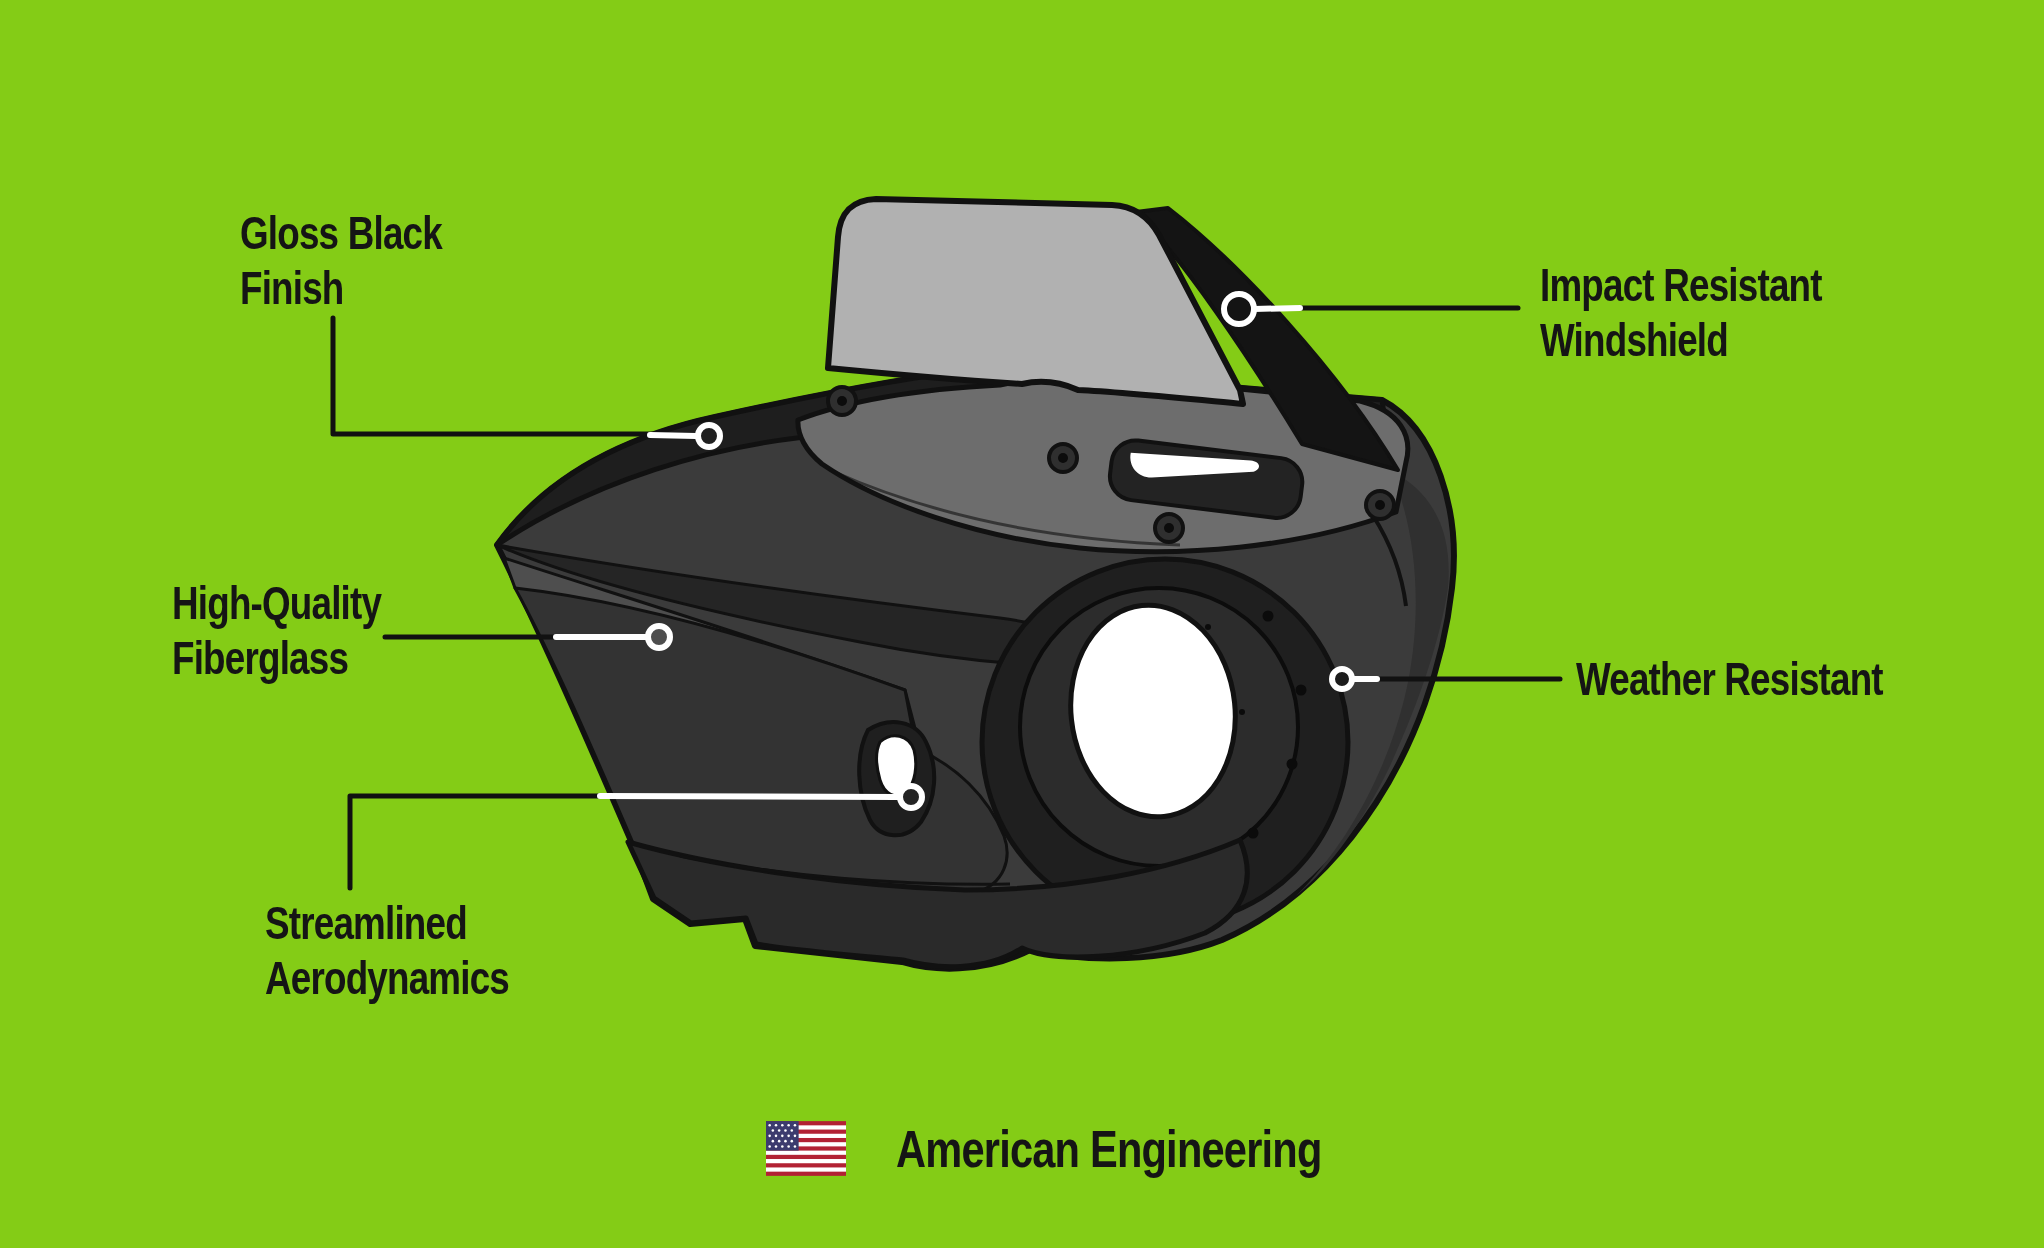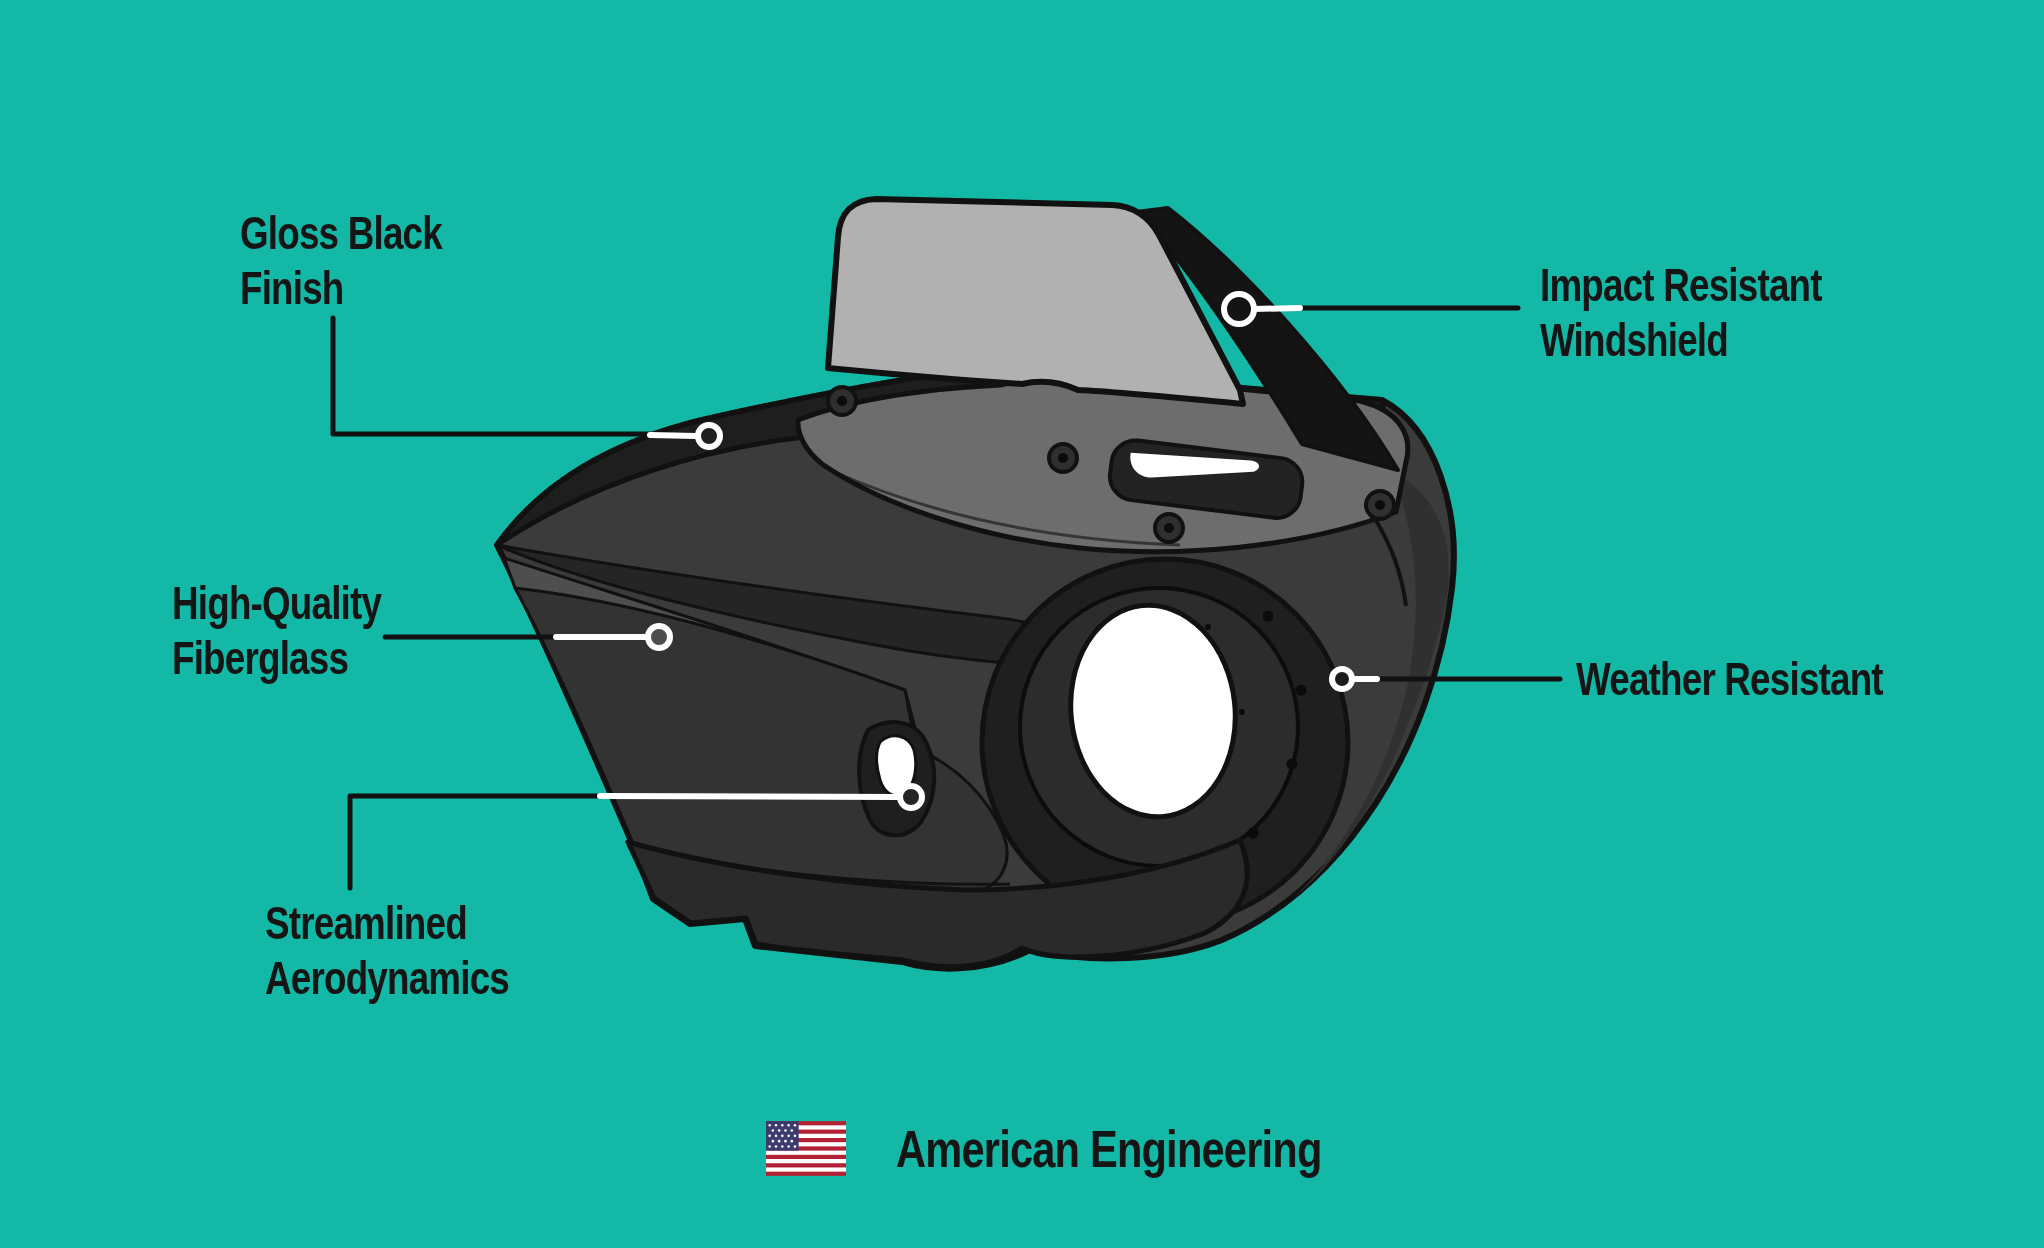--- a/index.html
+++ b/index.html
@@ -1,19 +1,19 @@
 <!DOCTYPE html>
 <html><head>
 <meta charset="utf-8">
 <style>
   html,body{margin:0;padding:0;background:#ffffff;}
   #canvas{
     position:relative;
     width:2044px;height:1248px;
-    background:#14b8a6;
+    background:#84cc16;
     overflow:hidden;
     font-family:"Liberation Sans", sans-serif;
   }
   .art{position:absolute;left:0;top:0;width:2044px;height:1248px;}
   .label{
     position:absolute;
     font-weight:700;
     font-size:46px;
     line-height:55px;
     letter-spacing:-1px;

